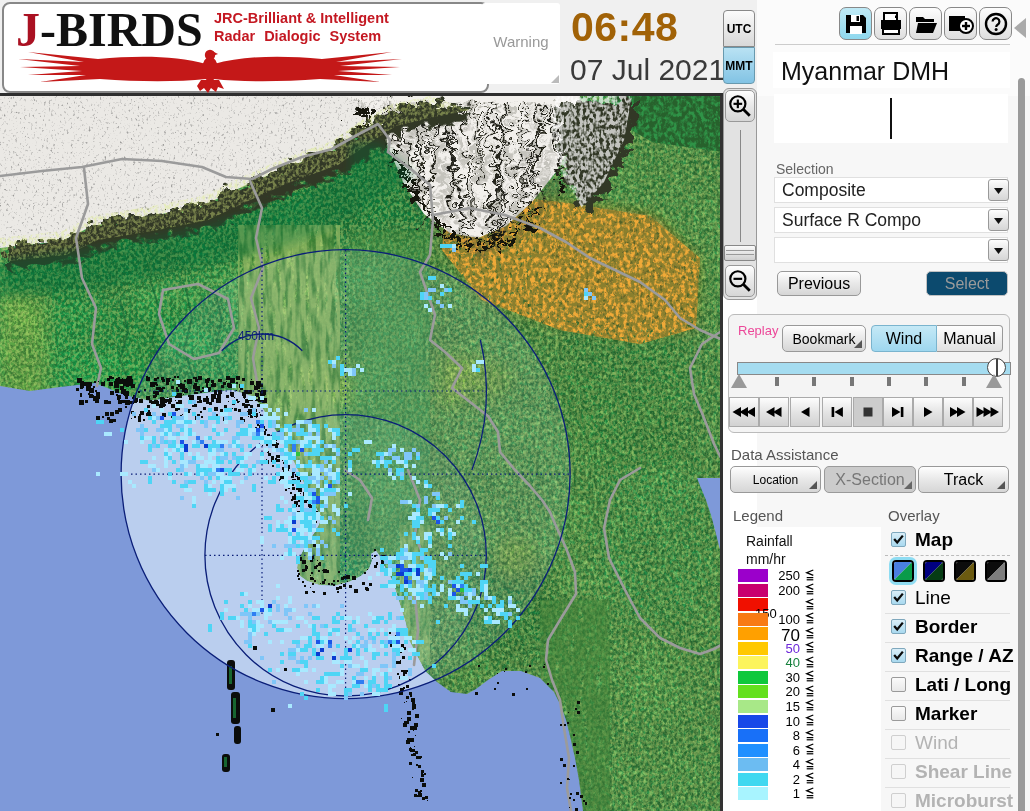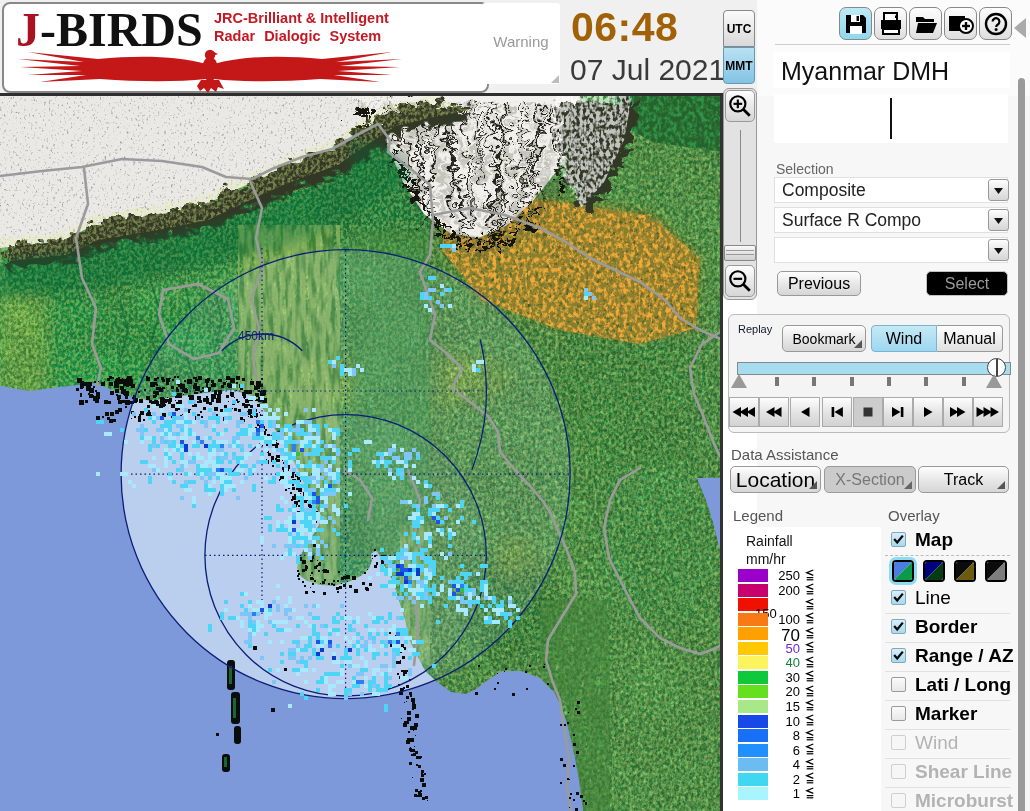--- a/index.html
+++ b/index.html
@@ -83,23 +83,23 @@
 <div class="abs" style="left:774px;top:207px;width:234px;height:26px;background:#fff;border:1px solid #e0e0e0"></div>
 <div class="abs" style="left:782px;top:210px;font-size:17.5px;color:#222">Surface R Compo</div>
 <div class="abs btn" style="left:988px;top:209px;width:21px;height:22px;border-radius:3px"><svg width="19" height="20">
       <polygon points="5,8 14,8 9.5,14" fill="#111"></polygon>
     </svg></div>
 <div class="abs" style="left:774px;top:237px;width:234px;height:26px;background:#fff;border:1px solid #e0e0e0"></div>
 <div class="abs btn" style="left:988px;top:239px;width:21px;height:22px;border-radius:3px"><svg width="19" height="20">
       <polygon points="5,8 14,8 9.5,14" fill="#111"></polygon>
     </svg></div>
 <div class="abs btn" style="left:777px;top:271px;width:84px;height:25px;text-align:center;line-height:24px;font-size:16px">Previous</div>
-<div class="abs" style="left:926px;top:271px;width:82px;height:25px;background:#000000;border:1px solid #c2c2c2;border-radius:5px;text-align:center;line-height:24px;font-size:16px;color:#9a9a9a">Select</div>
+<div class="abs" style="left:926px;top:271px;width:82px;height:25px;background:#0c4a6e;border:1px solid #c2c2c2;border-radius:5px;text-align:center;line-height:24px;font-size:16px;color:#9a9a9a">Select</div>
 <div class="abs" style="left:728px;top:314px;width:282px;height:119px;background:#f4f4f4;border:1px solid #bbb;border-radius:6px"></div>
-<div class="abs" style="left:738px;top:323px;font-size:11px;color:#0f172a">Replay</div>
+<div class="abs" style="left:738px;top:323px;font-size:13px;color:#ec4899">Replay</div>
 <div class="abs btn" style="left:782px;top:325px;width:84px;height:27px;text-align:center;line-height:26px;font-size:14px">Bookmark<span class="corner"></span></div>
 <div class="abs" style="left:871px;top:325px;width:66px;height:27px;background:linear-gradient(#c5e9f6,#9ed7ef);border:1px solid #7ab4ce;border-radius:4px 0 0 4px;text-align:center;line-height:26px;font-size:16px">Wind</div>
 <div class="abs" style="left:937px;top:325px;width:66px;height:27px;background:linear-gradient(#fefefe,#e0e0e0);border:1px solid #999;border-left:none;border-radius:0 4px 4px 0;text-align:center;line-height:26px;font-size:16px">Manual</div>
 <div class="abs" style="left:737px;top:362px;width:274px;height:13px;background:#a5dcf0;border:1px solid #888"></div>
 <div class="abs" style="left:987px;top:358px;width:19px;height:19px;border:1.5px solid #444;border-radius:50%;background:#fff"></div>
 <div class="abs" style="left:996px;top:359px;width:1.5px;height:17px;background:#444"></div>
 <div class="abs" style="left:775px;top:377px;width:4px;height:9px;background:#777"></div>
 <div class="abs" style="left:812px;top:377px;width:4px;height:9px;background:#777"></div>
 <div class="abs" style="left:850px;top:377px;width:4px;height:9px;background:#777"></div>
 <div class="abs" style="left:887px;top:377px;width:4px;height:9px;background:#777"></div>
@@ -154,21 +154,21 @@
     </svg>
   </div>
 <div style="position:absolute;left:972.9px;top:397px;width:30px;height:30px;background:linear-gradient(#fdfdfd,#e2e2e2 55%,#d2d2d2);border:1px solid #aaa;display:flex;align-items:center;justify-content:center">
     <svg width="28" height="28" viewBox="0 0 28 28">
       <polygon points="2.5,9 2.5,19 11.0,14.0" fill="#000"></polygon>
       <polygon points="9.5,9 9.5,19 18.0,14.0" fill="#000"></polygon>
       <polygon points="16.5,9 16.5,19 25.0,14.0" fill="#000"></polygon>
     </svg>
   </div>
 <div class="abs" style="left:731px;top:446px;font-size:15px;color:#555">Data Assistance</div>
-<div class="abs btn" style="left:730px;top:466px;width:91px;height:27px;text-align:center;line-height:26px;font-size:21px">Location<span class="corner"></span></div>
+<div class="abs btn" style="left:730px;top:466px;width:91px;height:27px;text-align:center;line-height:26px;font-size:12px">Location<span class="corner"></span></div>
 <div class="abs" style="left:824px;top:466px;width:92px;height:27px;background:#cbcbcb;border:1px solid #9a9a9a;border-radius:5px;text-align:center;line-height:26px;font-size:16px;color:#777">X-Section<span class="corner" style="border-bottom-color:#666"></span></div>
 <div class="abs btn" style="left:918px;top:466px;width:91px;height:27px;text-align:center;line-height:26px;font-size:16px">Track<span class="corner"></span></div>
 <div class="abs" style="left:733px;top:507px;font-size:15px;color:#555">Legend</div>
 <div class="abs" style="left:888px;top:507px;font-size:15px;color:#555">Overlay</div>
 <div class="abs" style="left:727px;top:527px;width:154px;height:284px;background:#fff"></div>
 <div class="abs" style="left:746px;top:533px;font-size:14px;color:#111">Rainfall</div>
 <div class="abs" style="left:746px;top:551px;font-size:14px;color:#111">mm/hr</div>
 <div style="position:absolute;left:738px;top:569.0px;width:30px;height:13px;background:#9b00cb"></div>
 <div style="position:absolute;left:755px;top:568.0px;width:45px;text-align:right;font-size:13px;color:#000">250</div>
 <svg style="position:absolute;left:805px;top:568.5px" width="10" height="12">

